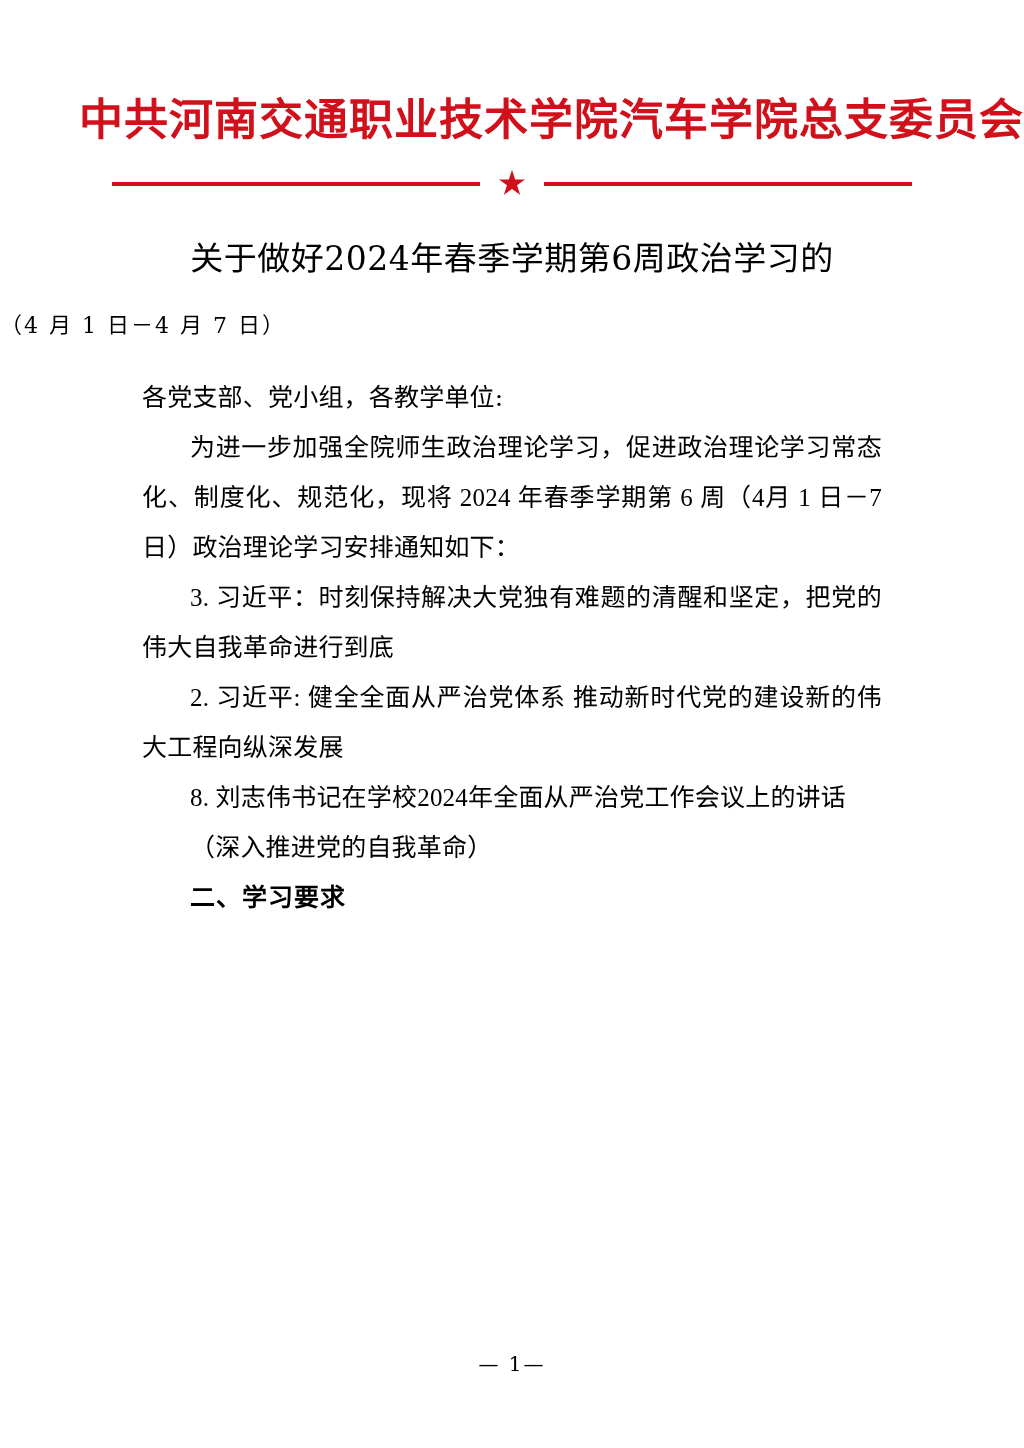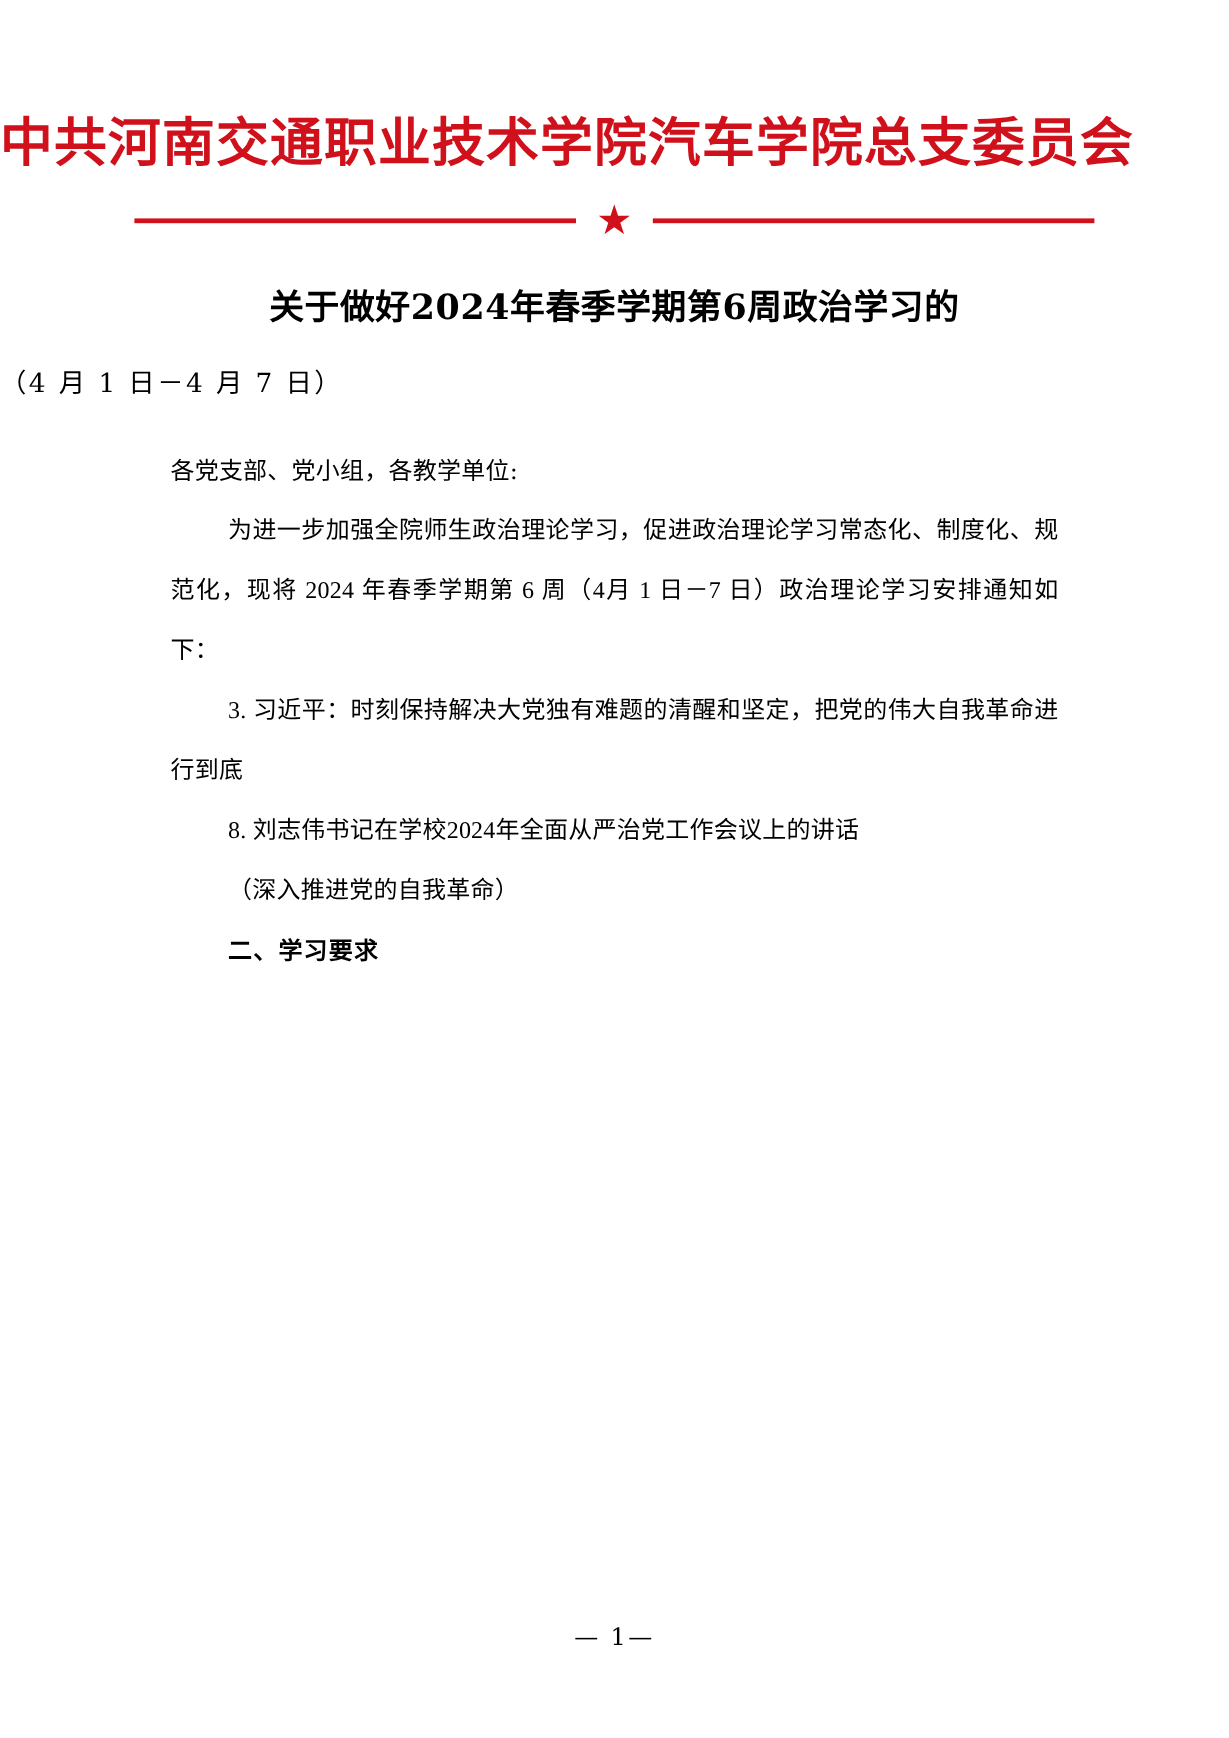--- a/index.html
+++ b/index.html
@@ -20,21 +20,21 @@
     height: 1448px;
     box-sizing: border-box;
     padding: 0;
     position: relative;
   }
 
   
   .letterhead {
     width: 100%;
     padding-top: 92px;
-    text-align: left;
+    text-align: right;
   }
   .letterhead-title {
     color: #d0111b;
     font-family: "DejaVu Serif", "Liberation Serif", serif;
     font-weight: bold;
     font-size: 44px;
     letter-spacing: 1px;
     line-height: 1.25;
     white-space: nowrap;
   }
@@ -62,42 +62,42 @@
     font-size: 28px;
     line-height: 22px;
   }
 
   
   .doc-title {
     margin: 40px auto 0 auto;
     width: 760px;
     text-align: center;
     font-family: "DejaVu Serif", "Liberation Serif", serif;
-    font-weight: bold;
-    font-size: 29px;
+    font-weight: normal;
+    font-size: 33px;
     line-height: 1.45;
     letter-spacing: 0.5px;
   }
   .doc-title .line2 {
     letter-spacing: 14px;
     padding-left: 14px;
   }
   .doc-subtitle {
     margin: 24px auto 0 auto;
     text-align: left;
     font-size: 22px;
     letter-spacing: 2px;
     font-family: "DejaVu Serif", "Liberation Serif", serif;
   }
 
   
   .body-text {
     margin: 34px auto 0 auto;
     width: 740px;
-    font-size: 20px;
+    font-size: 25px;
     line-height: 50px;
     text-align: justify;
     letter-spacing: 0.2px;
   }
   .body-text p {
     margin: 0;
   }
   .indent {
     text-indent: 48px;
     font-family: Liberation Serif, serif;
@@ -140,20 +140,21 @@
   <div class="doc-subtitle">（4 月 1 日－4 月 7 日）</div>
 
   <div class="body-text">
     <p>各党支部、党小组，各教学单位:</p>
 
     <p class="indent">为进一步加强全院师生政治理论学习，促进政治理论学习常态化、制度化、规范化，现将 2024 年春季学期第 6 周（4月 1 日－7 日）政治理论学习安排通知如下：</p>
 
 
     <p class="indent">3. 习近平：时刻保持解决大党独有难题的清醒和坚定，把党的伟大自我革命进行到底</p>
 
+    <p class="indent">2. 习近平: 健全全面从严治党体系  推动新时代党的建设新的伟大工程向纵深发展</p>
 
 
     <p class="indent">8. 刘志伟书记在学校2024年全面从严治党工作会议上的讲话</p>
 
     <p class="indent">（深入推进党的自我革命）</p>
 
     <p class="heading">二、学习要求</p>
   </div>
 
   <div class="page-number">— 1—</div>

